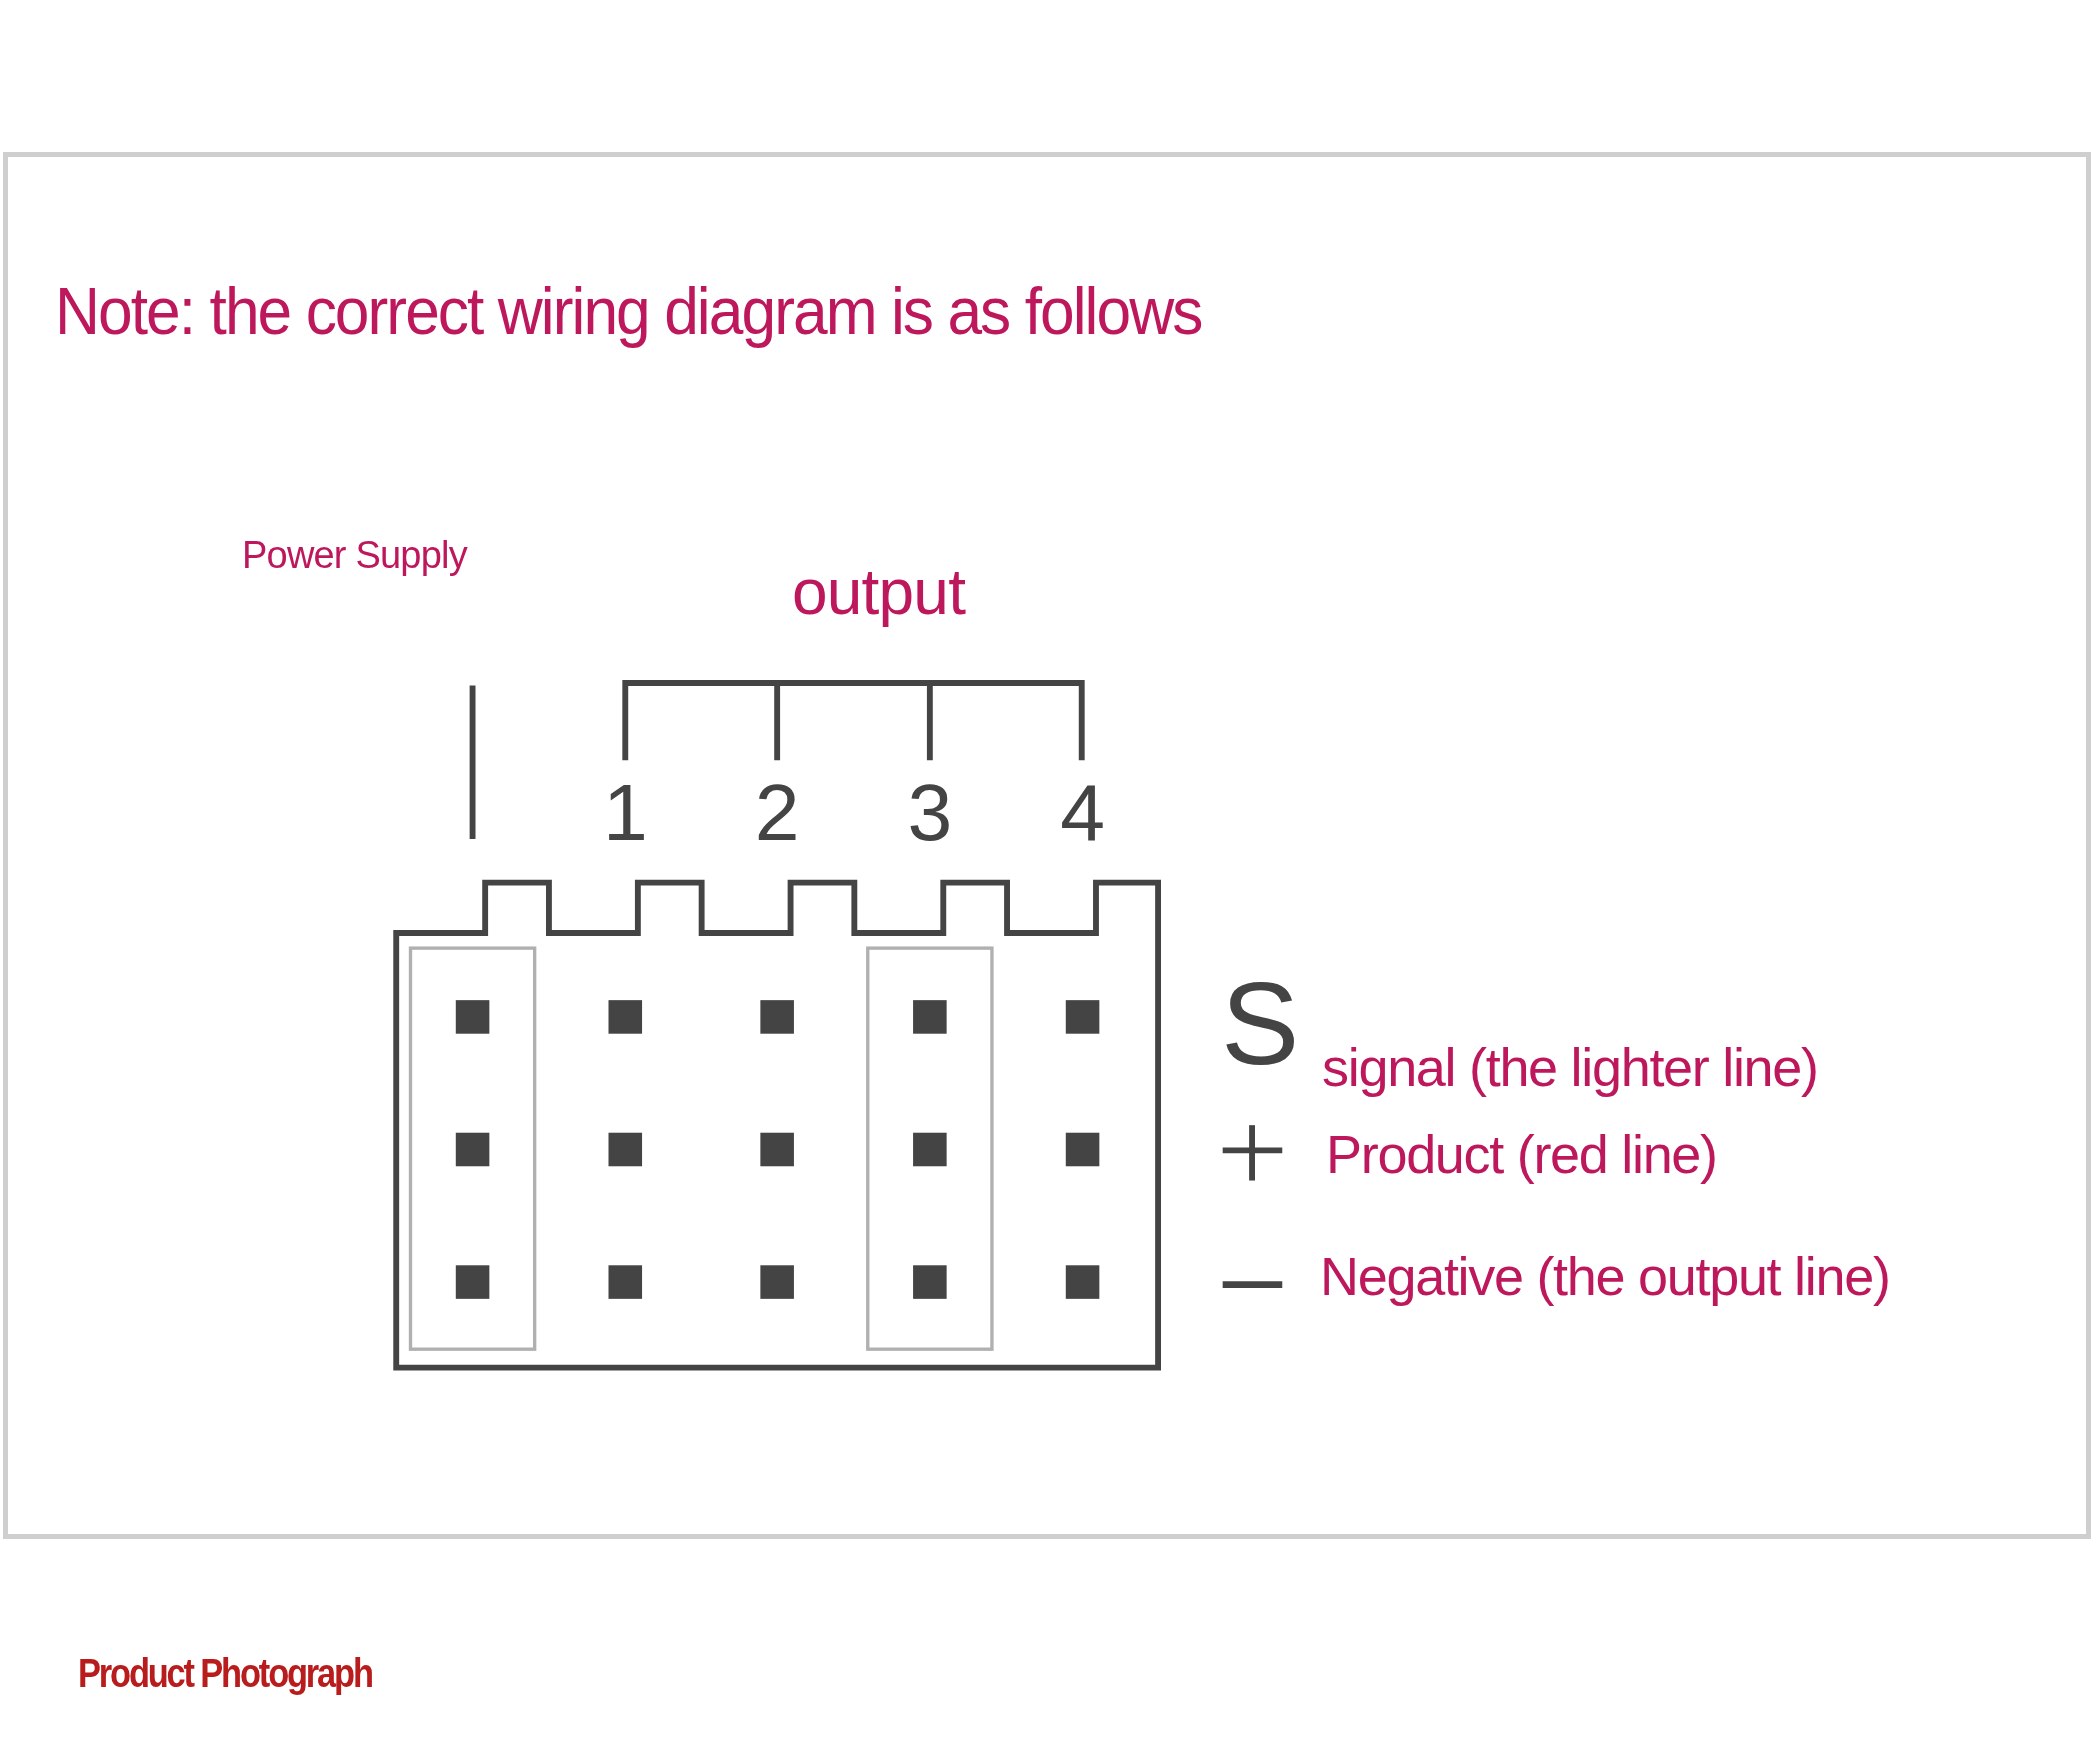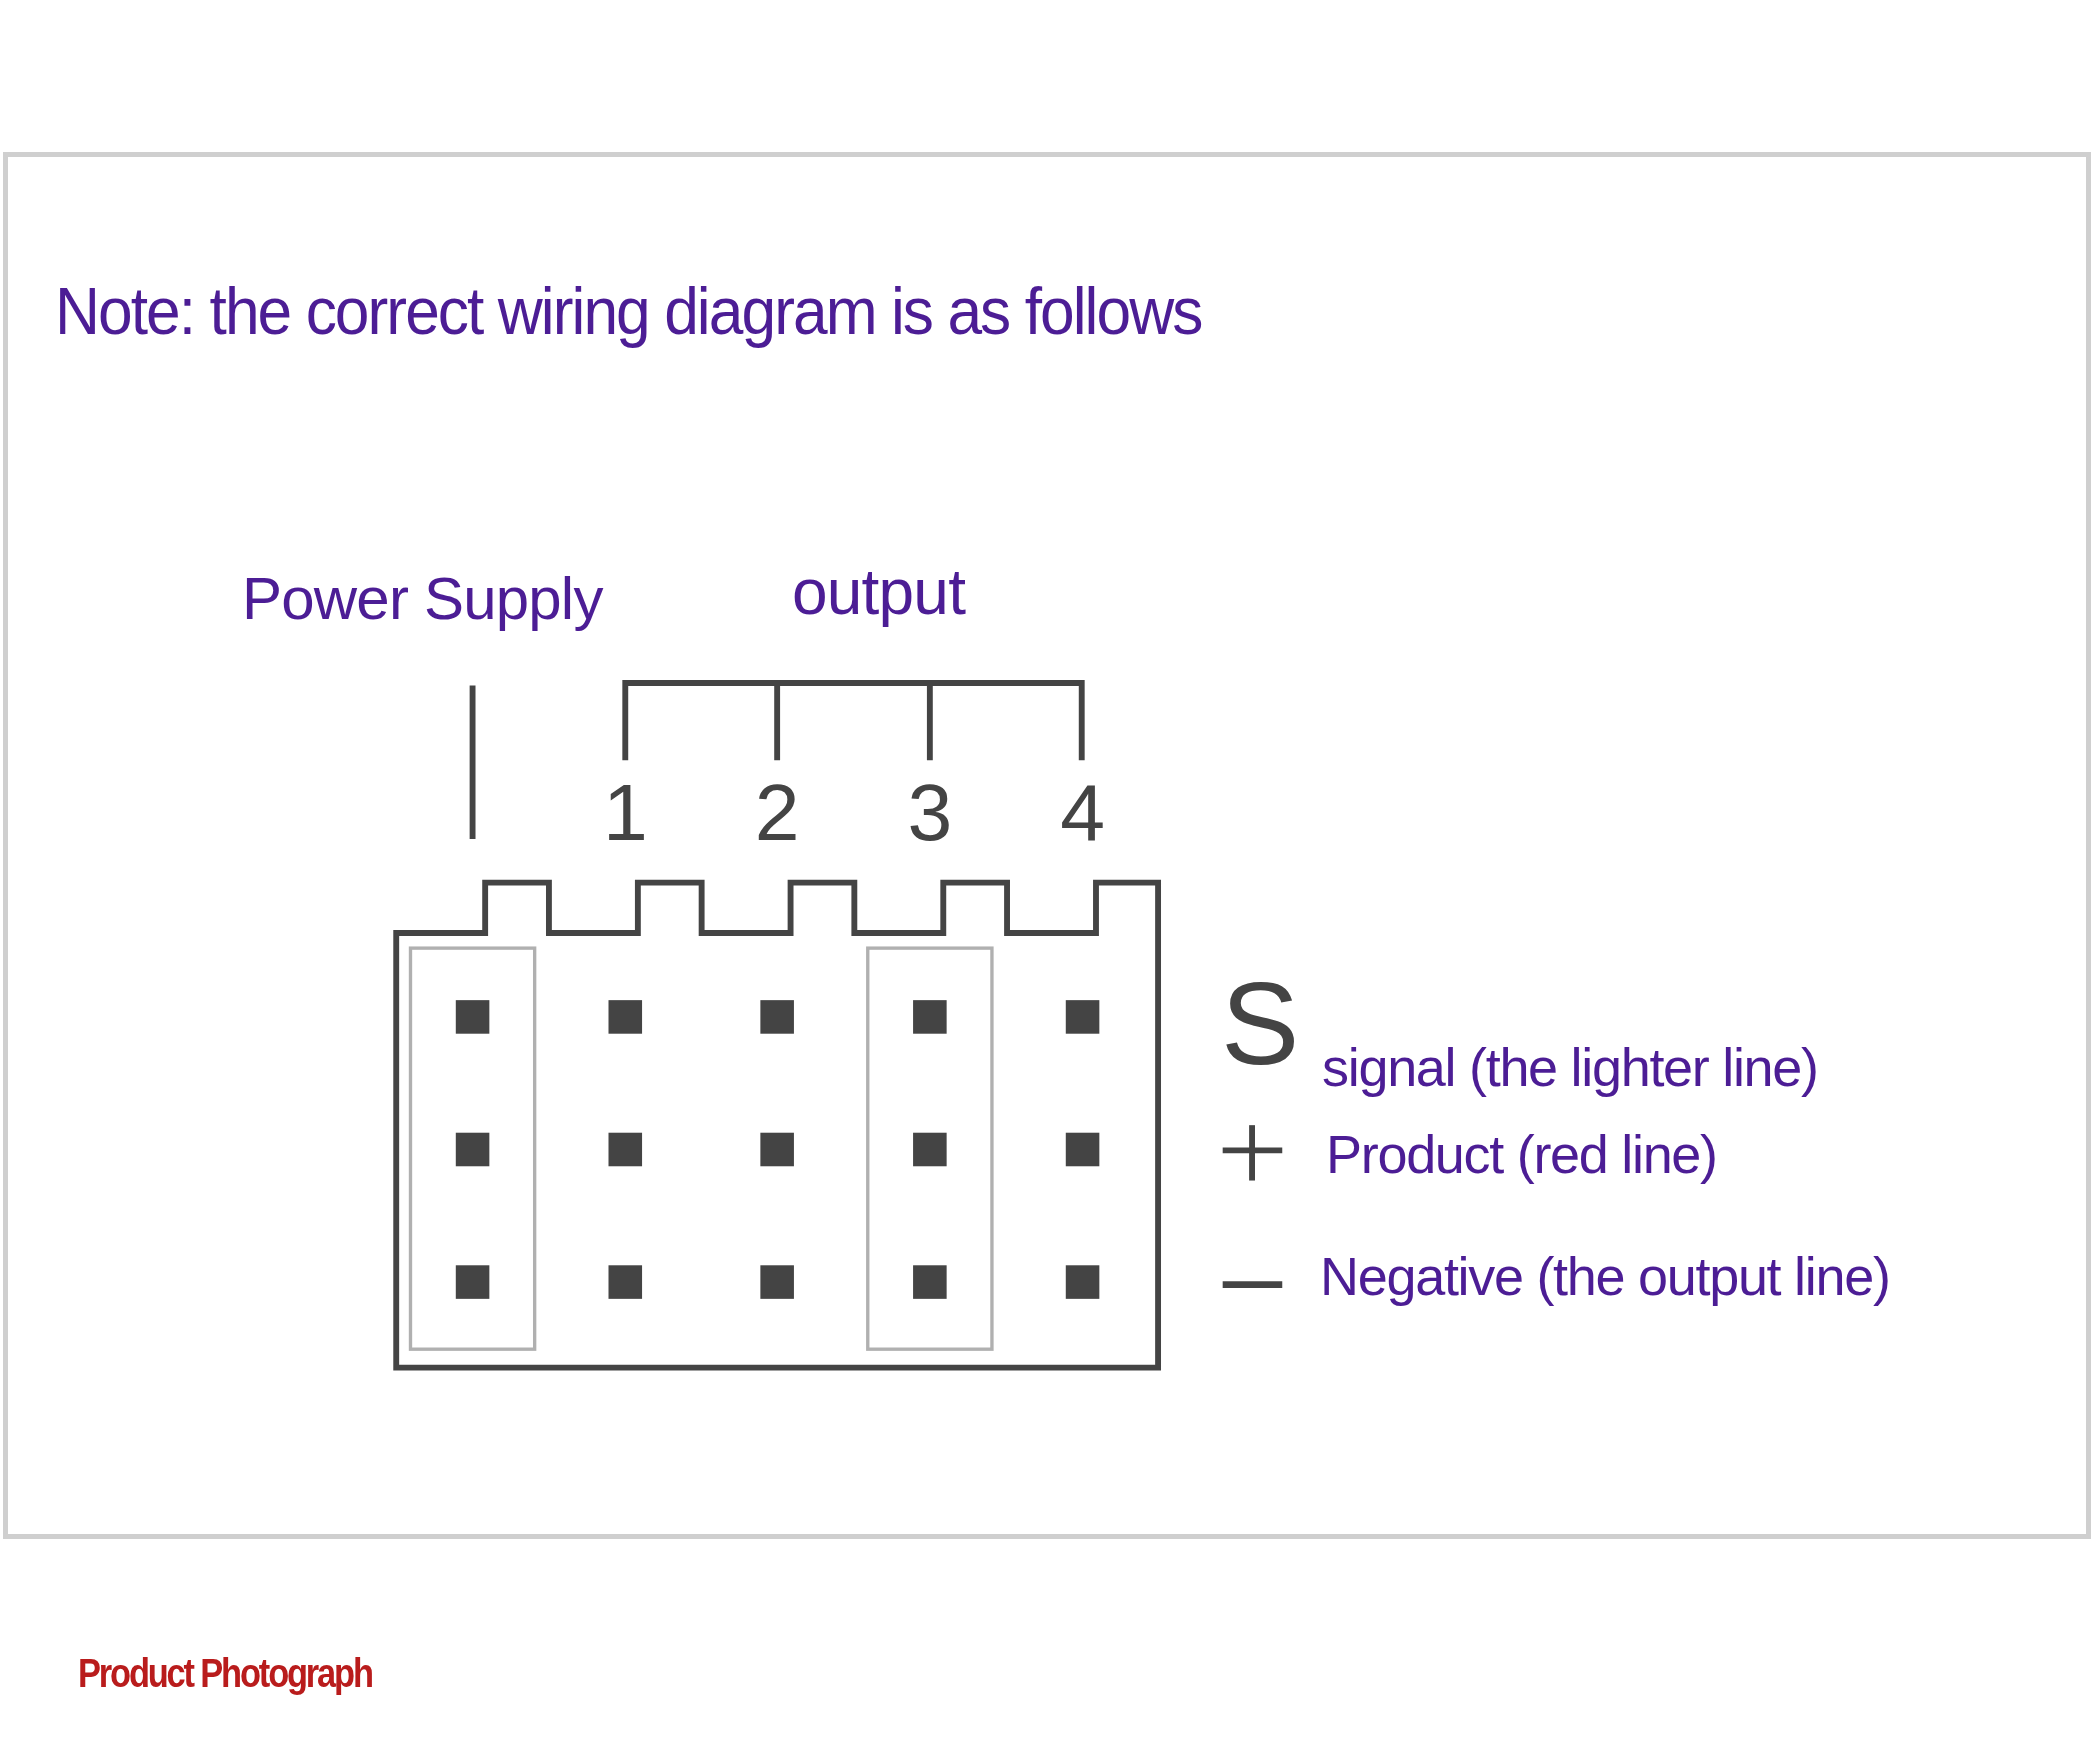--- a/index.html
+++ b/index.html
@@ -2,25 +2,25 @@
 <html style="font-size:13.4px"><head>
 <meta charset="utf-8">
 <style>
   html, body { margin: 0; padding: 0; background: #ffffff; }
   body { width: 2098px; height: 1762px; position: relative; overflow: hidden; }
   .frame {
     position: absolute; left: 2.5px; top: 152px;
     width: 2088px; height: 1387px;
     border: 5px solid #cfcfcf; box-sizing: border-box;
   }
-  .txt { position: absolute; white-space: nowrap; color: #4c1d95;
+  .txt { position: absolute; white-space: nowrap; color: #be185d;
          font-family: "Liberation Sans", "DejaVu Sans", sans-serif; }
   .title { left: 55px; top: 277px; font-size: 67px; letter-spacing: -2.1px; line-height: 1; }
   .title span { display:inline-block; transform: scaleX(0.93); transform-origin: left; }
-  .lbl-power { left: 242px; top: 569px; font-size: 60px; line-height: 1; letter-spacing: -0.8px; }
+  .lbl-power { left: 242px; top: 536px; font-size: 38px; line-height: 1; letter-spacing: -0.8px; }
   .lbl-output { left: 792px; top: 560px; font-size: 64px; line-height: 1; letter-spacing: -0.8px; }
   .legend-text { font-size: 54px; line-height: 1; letter-spacing: -1.3px; }
   .lg-s  { left: 1322px; top: 1040px; }
   .lg-p  { left: 1326px; top: 1127px; }
   .lg-n  { left: 1320px; top: 1249px; }
   .footer { left: 50px; top: 1653px; font-size: 40px; font-weight: bold; color: #b91c1c;
             letter-spacing: -2.5px; line-height: 1; margin-left: 28px; }
   .footer span { display:inline-block; transform: scaleX(0.86); transform-origin: left; }
   svg.diagram { position: absolute; left: 0; top: 0; width: 2098px; height: 1762px; }
   .digit { font-family: "Liberation Sans", sans-serif; font-size: 96px; fill: #444; }

